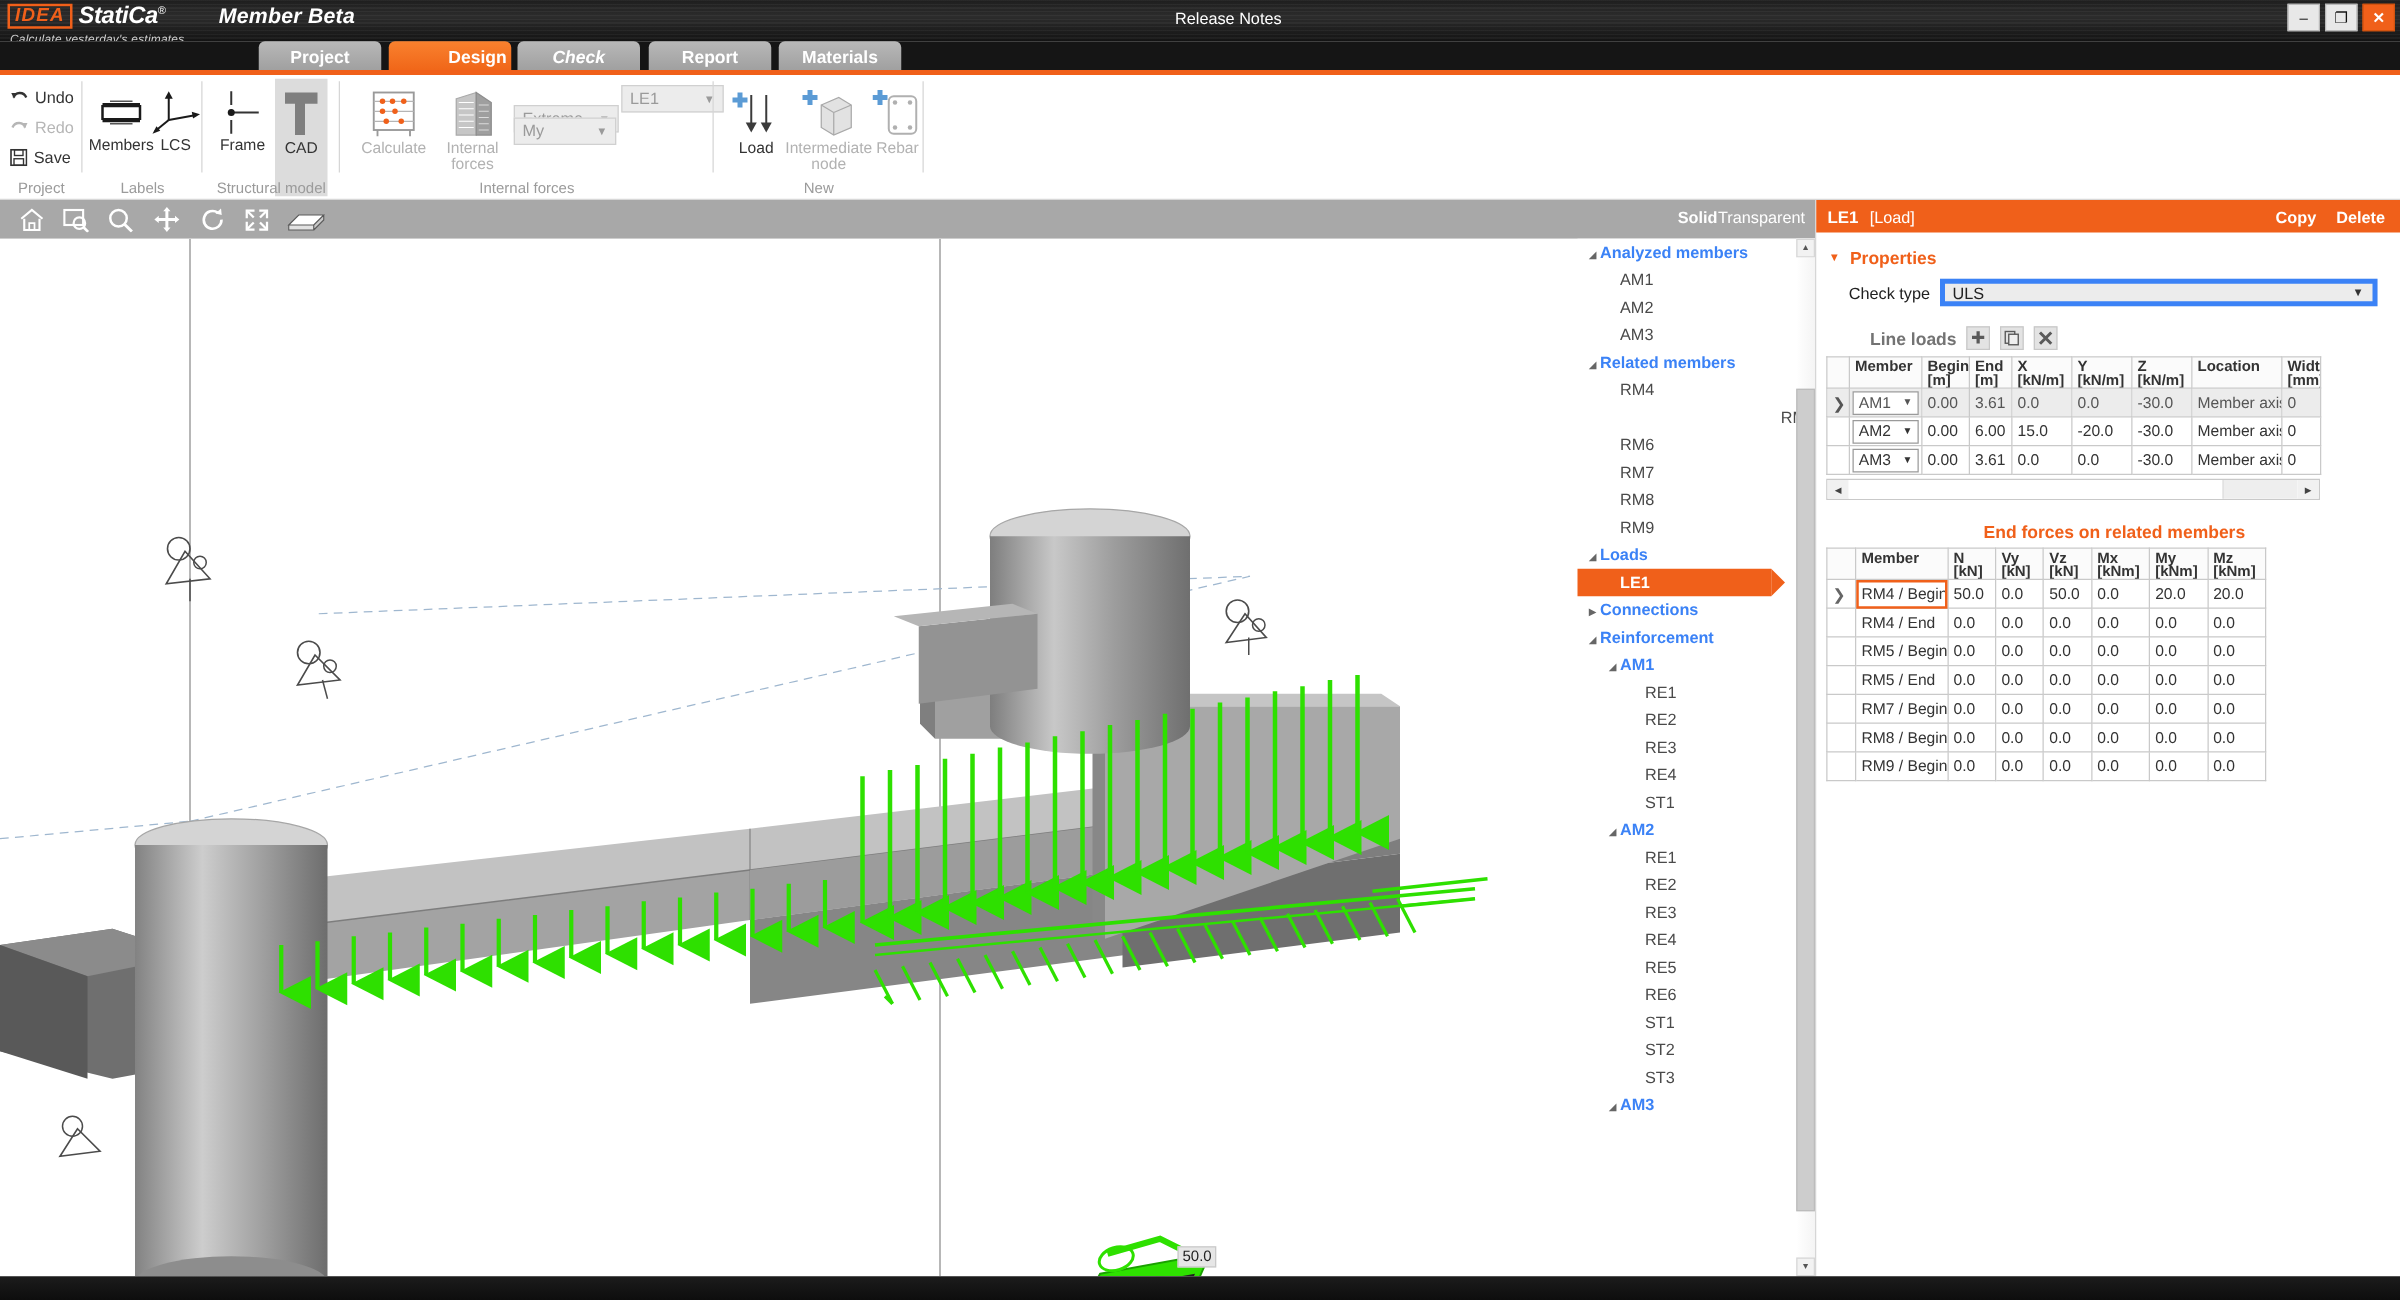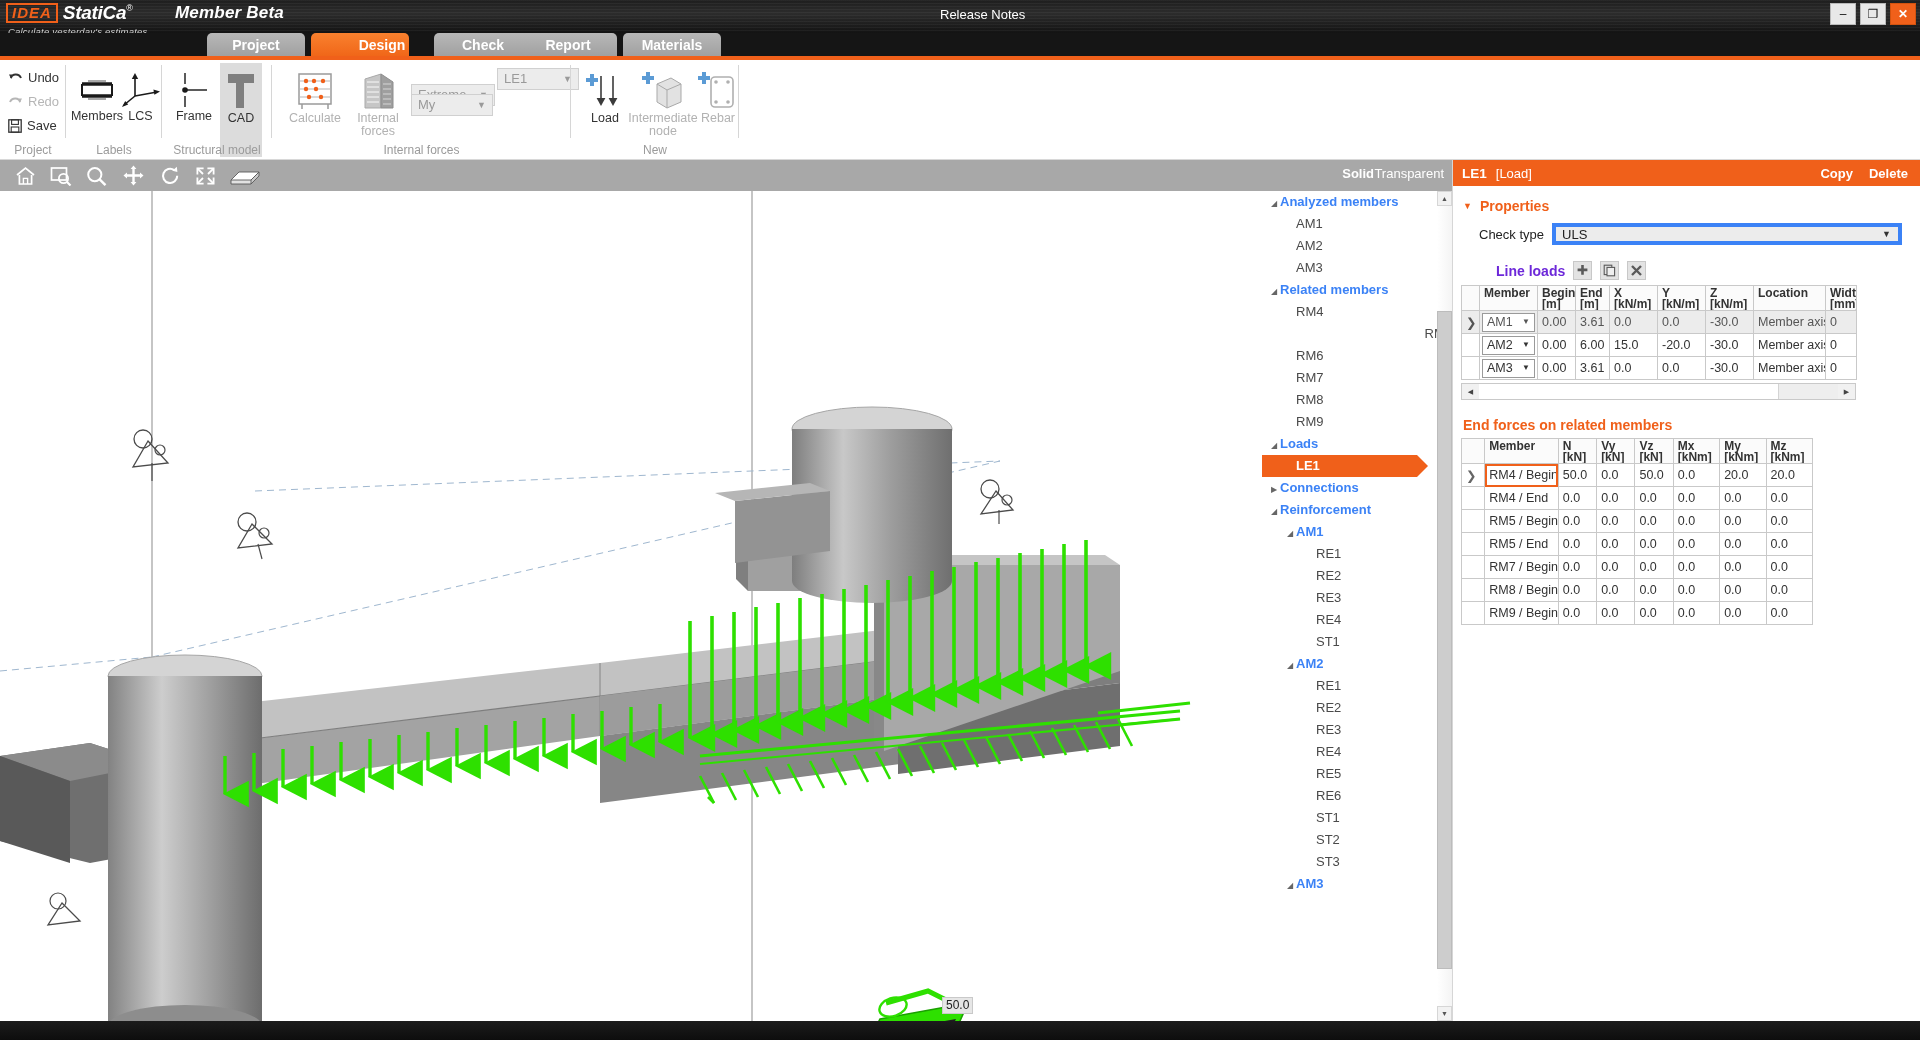--- a/index.html
+++ b/index.html
@@ -166,21 +166,21 @@
   <div id="wincontrols">
     <div class="wbtn">–</div>
     <div class="wbtn">❐</div>
     <div class="wbtn close">✕</div>
   </div>
 </div>
 
 <div id="tabstrip">
   <div class="rtab" style="left:207px;width:98px;">Project</div>
   <div class="rtab active" style="left:311px;width:98px;">Design</div>
-  <div class="rtab" style="left:434px;width:98px;">Check</div>
+  <div class="rtab" style="left:414px;width:98px;font-style:italic;">Check</div>
   <div class="rtab" style="left:519px;width:98px;">Report</div>
   <div class="rtab" style="left:623px;width:98px;">Materials</div>
 </div>
 <div id="ribbon-accent"></div>
 
 <div id="ribbon">
 
   <div class="rgroup" style="left:0px;width:66px;">
     <div class="smallbtn" style="left:8px;top:10px;">
       <svg width="15" height="13" viewBox="0 0 15 13">
@@ -653,21 +653,21 @@
 
   <div class="fieldrow" style="margin:9px 18px 0 26px;">
     <span class="fieldlabel">Check type</span>
     <div class="selectbox">
       <span>ULS</span>
       <span class="arr">▼</span>
     </div>
   </div>
 
   <div style="display:flex;align-items:center;gap:8px;margin:16px 0 5px 10px;">
-    <span style="color:#6d28d9;font-weight:bold;font-size:14px;padding-left:33px;">Line loads</span>
+    <span style="color:#737373;font-weight:bold;font-size:14px;padding-left:33px;">Line loads</span>
     <span class="tbtn">
       <svg width="13" height="13" viewBox="0 0 13 13">
           <path d="M5.2 1 h2.6 v3.6 h3.6 v2.6 h-3.6 v3.6 h-2.6 v-3.6 h-3.6 v-2.6 h3.6 z" fill="#5a5a5a"></path>
         </svg>
     </span>
     <span class="tbtn">
       <svg width="13" height="13" viewBox="0 0 13 13">
           <rect x="1.2" y="1.2" width="7.6" height="9.4" fill="none" stroke="#5a5a5a" stroke-width="1.1"></rect>
           <rect x="4" y="3.4" width="7.6" height="8.4" fill="#efefef" stroke="#5a5a5a" stroke-width="1.1"></rect>
         </svg>
@@ -785,21 +785,21 @@
 
   <div class="hscroll" style="margin:3px 0 0 8px;width:395px;">
     <div class="hs-arrow">◀</div>
     <div class="hs-track">
       <div class="hs-thumb" style="width:300px;"></div>
       <div class="hs-rest" style="width:59px;"></div>
     </div>
     <div class="hs-arrow">▶</div>
   </div>
 
-  <div style="margin:17px 0 5px 10px;color:#f0601a;font-weight:bold;font-size:14px;">End forces on related members</div>
+  <div style="margin:17px 0 5px 10px;color:#f0601a;font-weight:bold;font-size:14px;text-align:center;">End forces on related members</div>
 
   <table class="grid" style="margin-left:8px;width:352px;">
     <colgroup>
         <col style="width:23px">
         <col style="width:73px">
         <col style="width:38px">
         <col style="width:38px">
         <col style="width:38px">
         <col style="width:46px">
         <col style="width:46px">

